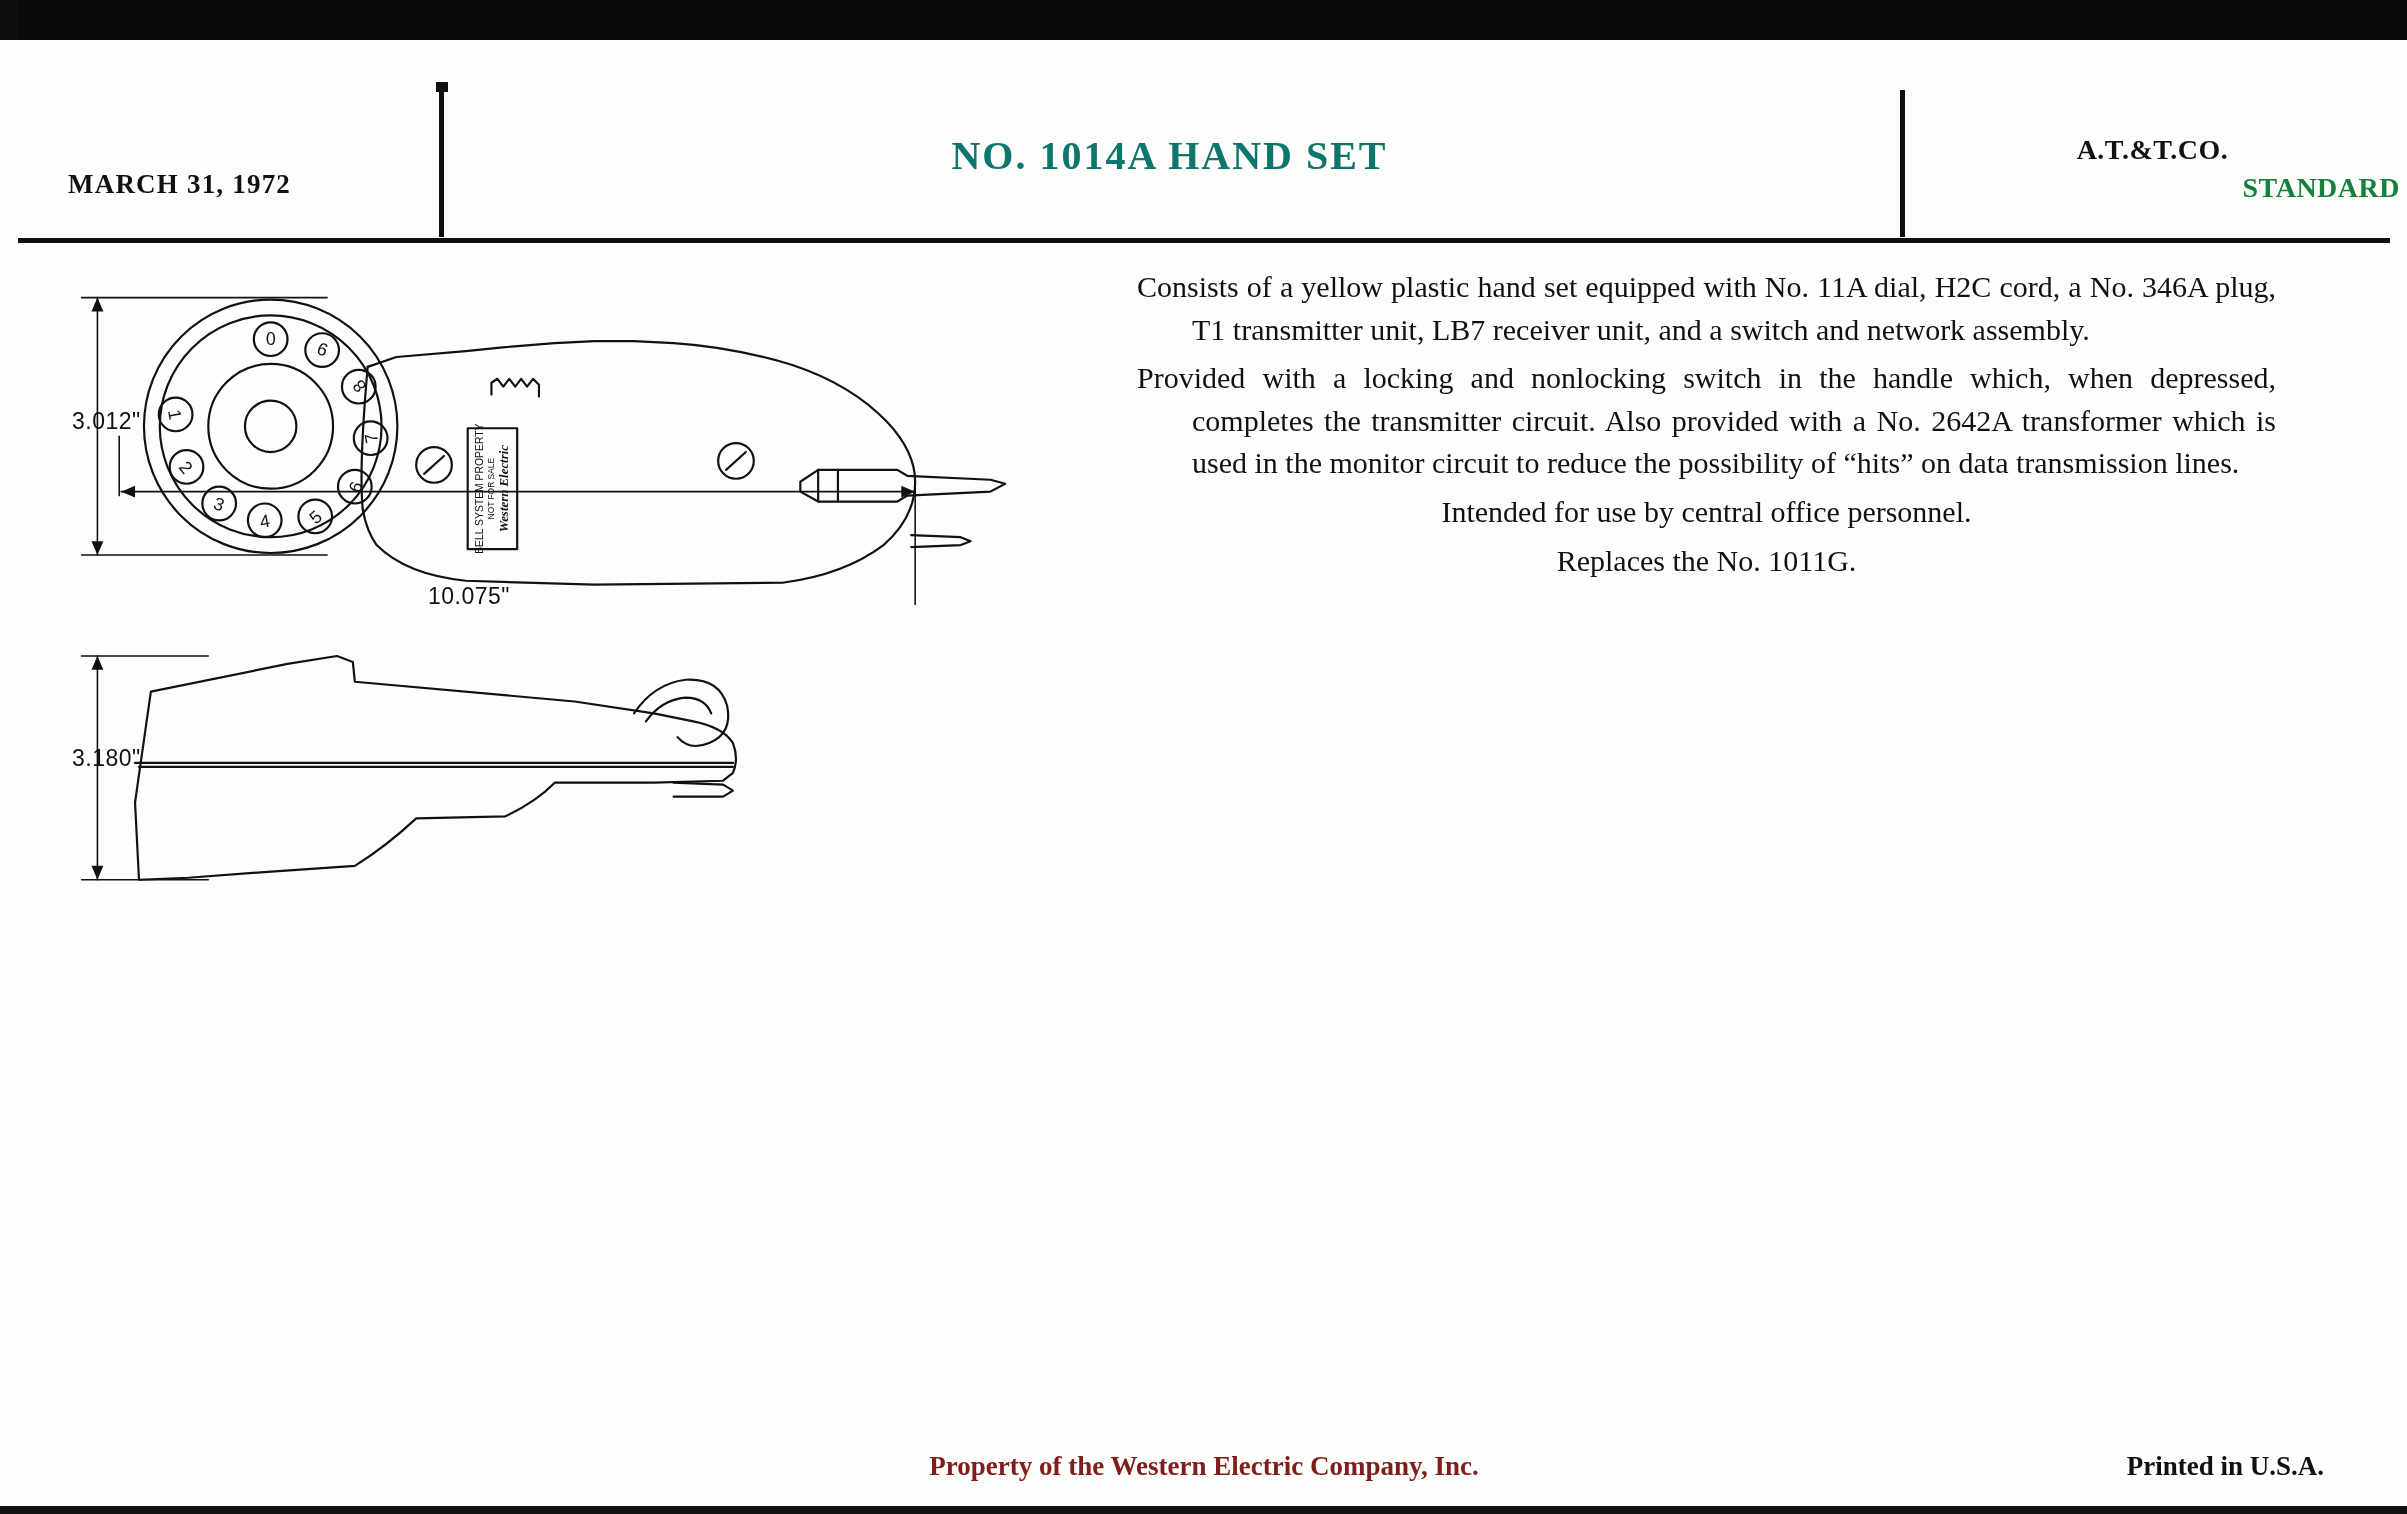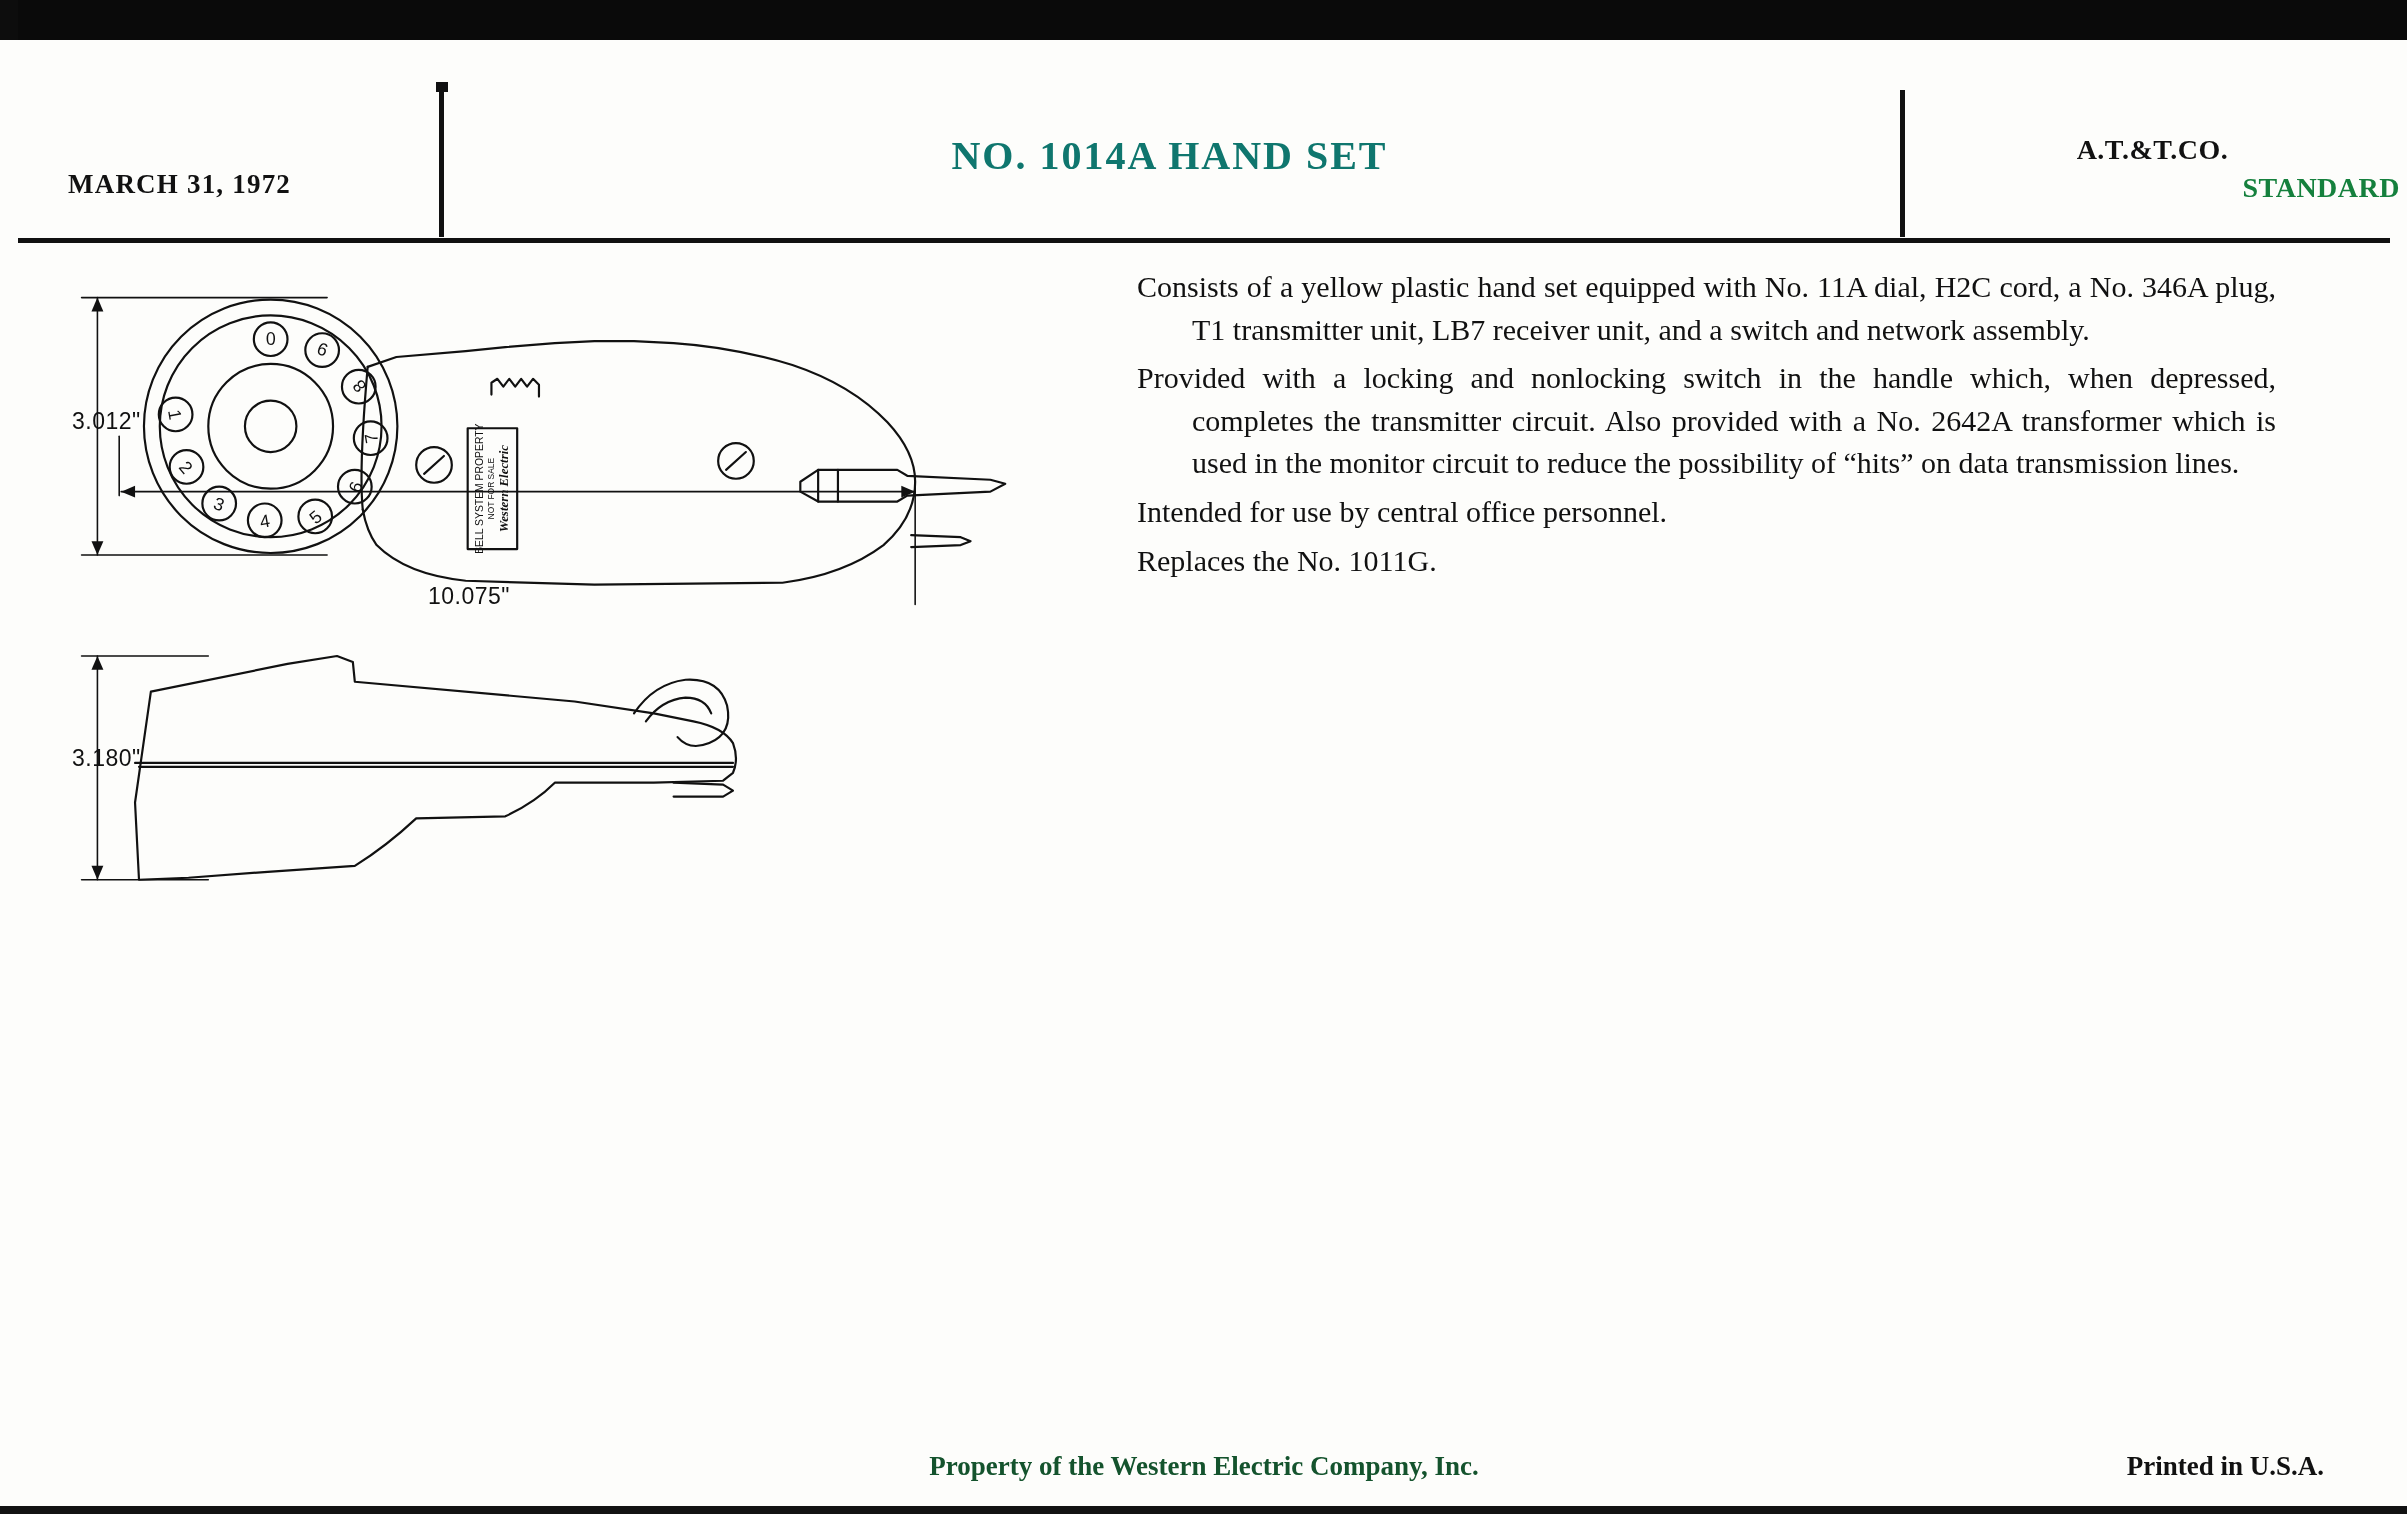--- a/index.html
+++ b/index.html
@@ -146,21 +146,21 @@
     font-size: 30px;
     line-height: 1.42;
     text-align: justify;
     text-indent: 0;
   }
   .desc p.hang {
     padding-left: 55px;
     text-indent: -55px;
   }
   .desc p.nojust {
-    text-align: left;
+    text-align: center;
   }
 
   
   .drawing {
     position: absolute;
     left: 40px;
     top: 208px;
     width: 1089px;
     height: 713px;
   }
@@ -175,21 +175,21 @@
 
   
   .footer-center {
     position: absolute;
     left: 0;
     top: 1411px;
     width: 2408px;
     text-align: center;
     font-size: 27px;
     font-weight: bold;
-    color: #14532d;
+    color: #7f1d1d;
   }
   .footer-right {
     position: absolute;
     right: 84px;
     top: 1411px;
     font-size: 27px;
     font-weight: bold;
     color: #111;
   }
 </style>

